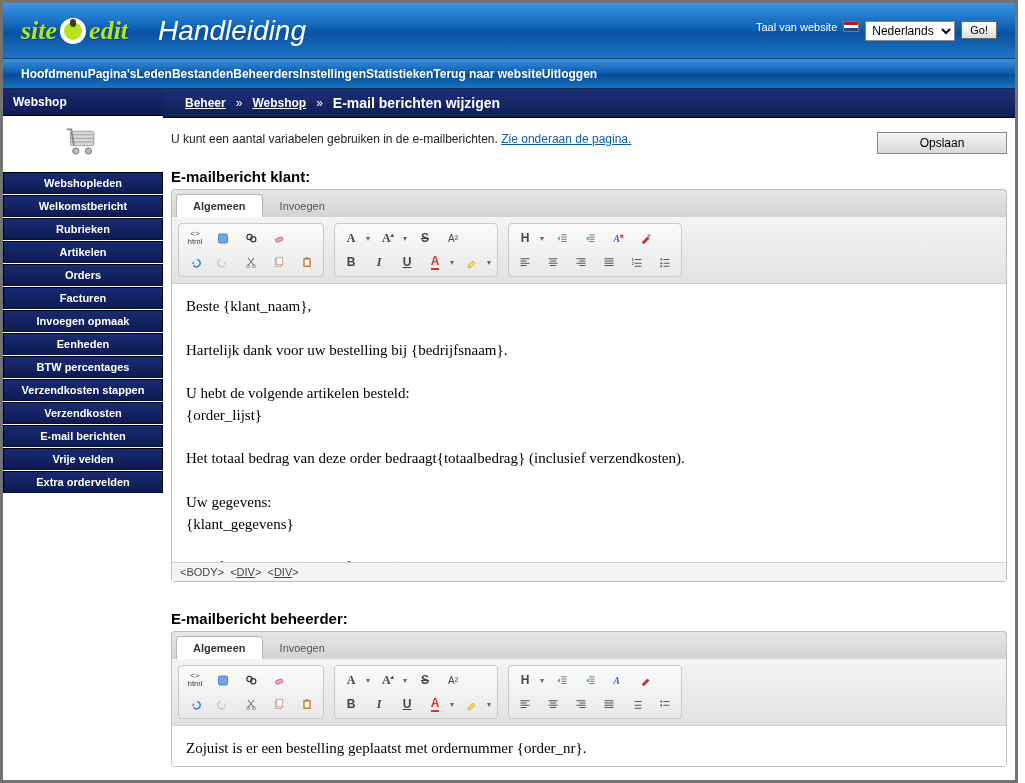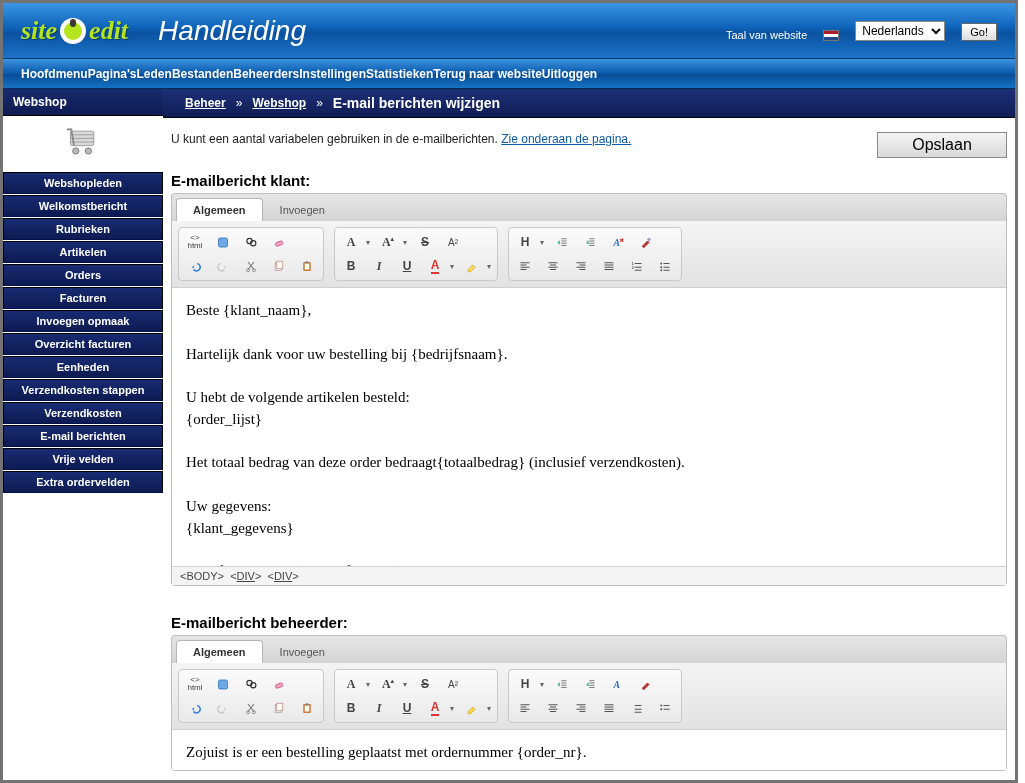--- a/index.html
+++ b/index.html
@@ -9,21 +9,21 @@
   .hdr {
     background: linear-gradient(to bottom, #3c96e3 0%, #0d62b8 45%, #0a52a0 55%, #1c74c8 100%);
     height:56px; display:flex; align-items:center; padding:0 18px; color:#fff;
     border-bottom:1px solid #083a6b;
   }
   .logo-word { font: italic bold 26px Georgia, serif; color:#b6e51e; text-shadow:1px 1px 1px #043d6e; display:flex; align-items:center; gap:2px;}
   .logo-bubble { width:26px; height:26px; border-radius:50%; background:#fff; display:inline-flex; align-items:center; justify-content:center; margin:0 1px;}
   .logo-bubble-inner{ width:18px;height:18px;border-radius:50%;background:#b6e51e;position:relative;}
   .logo-bubble-inner::before{content:'';position:absolute;left:6px;top:-3px;width:6px;height:8px;border-radius:3px;background:#39373a;}
   .hdr-title { font:italic 28px Arial; color:#fff; margin-left:30px; }
-  .hdr-right { margin-left:auto; display:flex; align-items:flex-end; gap:16px; font-size:11px;}
+  .hdr-right { margin-left:auto; display:flex; align-items:flex-start; gap:6px; font-size:11px;}
   .flag { width:16px;height:11px;display:inline-block;background:linear-gradient(to bottom,#ae1c28 33%,#fff 33% 66%,#21468b 66%);border:1px solid #777;}
   .lang-select{ font-size:12px; padding:1px 2px; border:1px solid #888; background:#fff; min-width:90px;}
   .go-btn{ font-size:11px; padding:2px 8px; border:1px solid #666; background:linear-gradient(#fff,#ddd); cursor:pointer;}
   
   .mainnav{
     background:linear-gradient(to bottom,#3b93e0 0%, #0a58aa 50%,#074a93 51%,#1673c3 100%);
     height:30px; display:flex; align-items:center; padding:0 18px; 
     border-bottom:1px solid #042d55;
   }
   .mainnav a{ color:#fff; font-weight:bold; font-size:12px; text-decoration:none; white-space:nowrap;}
@@ -50,21 +50,21 @@
     color:#fff; font-weight:bold; font-size:12px; padding:6px 22px;
     border-bottom:1px solid #000; display:flex; gap:10px; align-items:center;
   }
   .crumbbar a{color:#fff;}
   .crumbbar .sep{font-weight:normal;}
   .content-inner{padding:14px 8px 30px 8px;}
   .toprow{display:flex;align-items:flex-start;gap:13px;}
   .intro{flex:1;font-size:12px;color:#222;}
   .intro a{color:#0d5caa;text-decoration:underline;}
   .save-btn{
-    width:130px; text-align:center; padding:3px 0; font-size:16px;
+    width:130px; text-align:center; padding:3px 0; font-size:12px;
     border:1px solid #888; background:linear-gradient(#f4f4f4,#d9d9d9);
     cursor:pointer;
   }
   .sect-title{font-weight:bold;font-size:15px;margin:14px 0 4px 0;}
   
   .tabs{display:flex;border-bottom:1px solid #b5b5b5;background:linear-gradient(#e6e6e6,#d4d4d4);padding:4px 4px 0 4px;border:1px solid #bfbfbf;border-bottom:none;border-radius:4px 4px 0 0;}
   .tab{padding:5px 16px;font-size:11px;color:#555;border:1px solid transparent;border-bottom:none;cursor:pointer;border-radius:4px 4px 0 0;}
   .tab.active{background:#fff;border-color:#b5b5b5;font-weight:bold;color:#333;}
   .editor{border:1px solid #bfbfbf;border-top:none;border-radius:0 0 4px 4px;}
   .tbwrap{background:linear-gradient(#f4f4f4,#e2e2e2);padding:6px;display:flex;gap:10px;flex-wrap:wrap; border-bottom:1px solid #cfcfcf;}
@@ -134,22 +134,22 @@
         </svg>
       </div>
       <ul class="sidemenu">
         <li>Webshopleden</li>
         <li>Welkomstbericht</li>
         <li>Rubrieken</li>
         <li>Artikelen</li>
         <li>Orders</li>
         <li>Facturen</li>
         <li>Invoegen opmaak</li>
-        <li>Overzicht facturen</li>
         <li>Eenheden</li>
+        <li>BTW percentages</li>
         <li>Verzendkosten stappen</li>
         <li>Verzendkosten</li>
         <li>E-mail berichten</li>
         <li>Vrije velden</li>
         <li>Extra ordervelden</li>
       </ul>
     </div>
 
     <div class="content">
       <div class="crumbbar">

